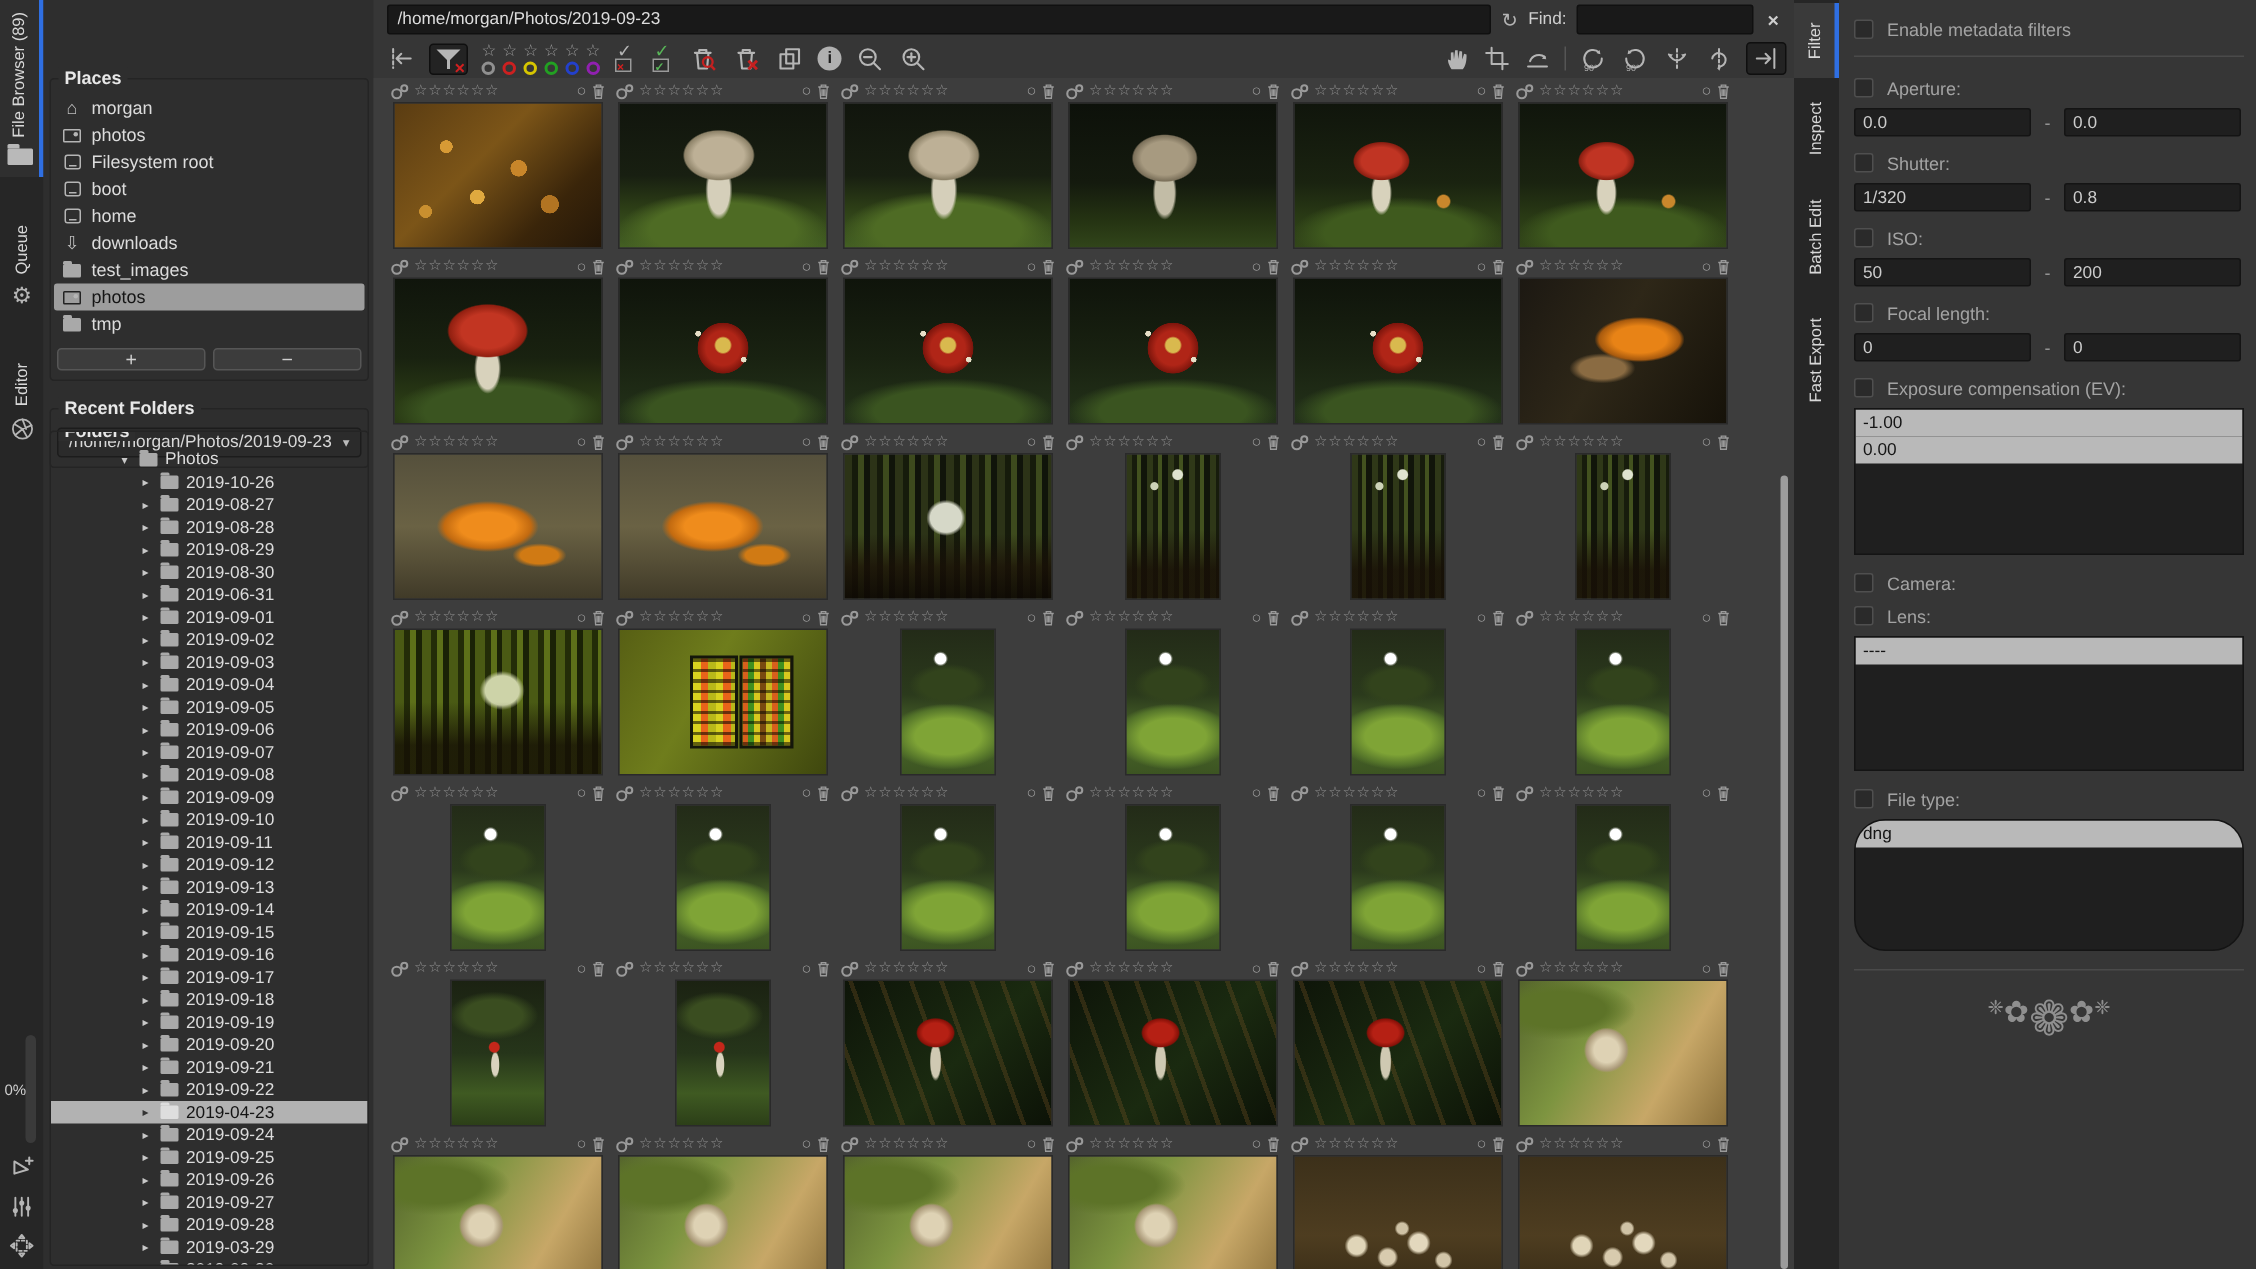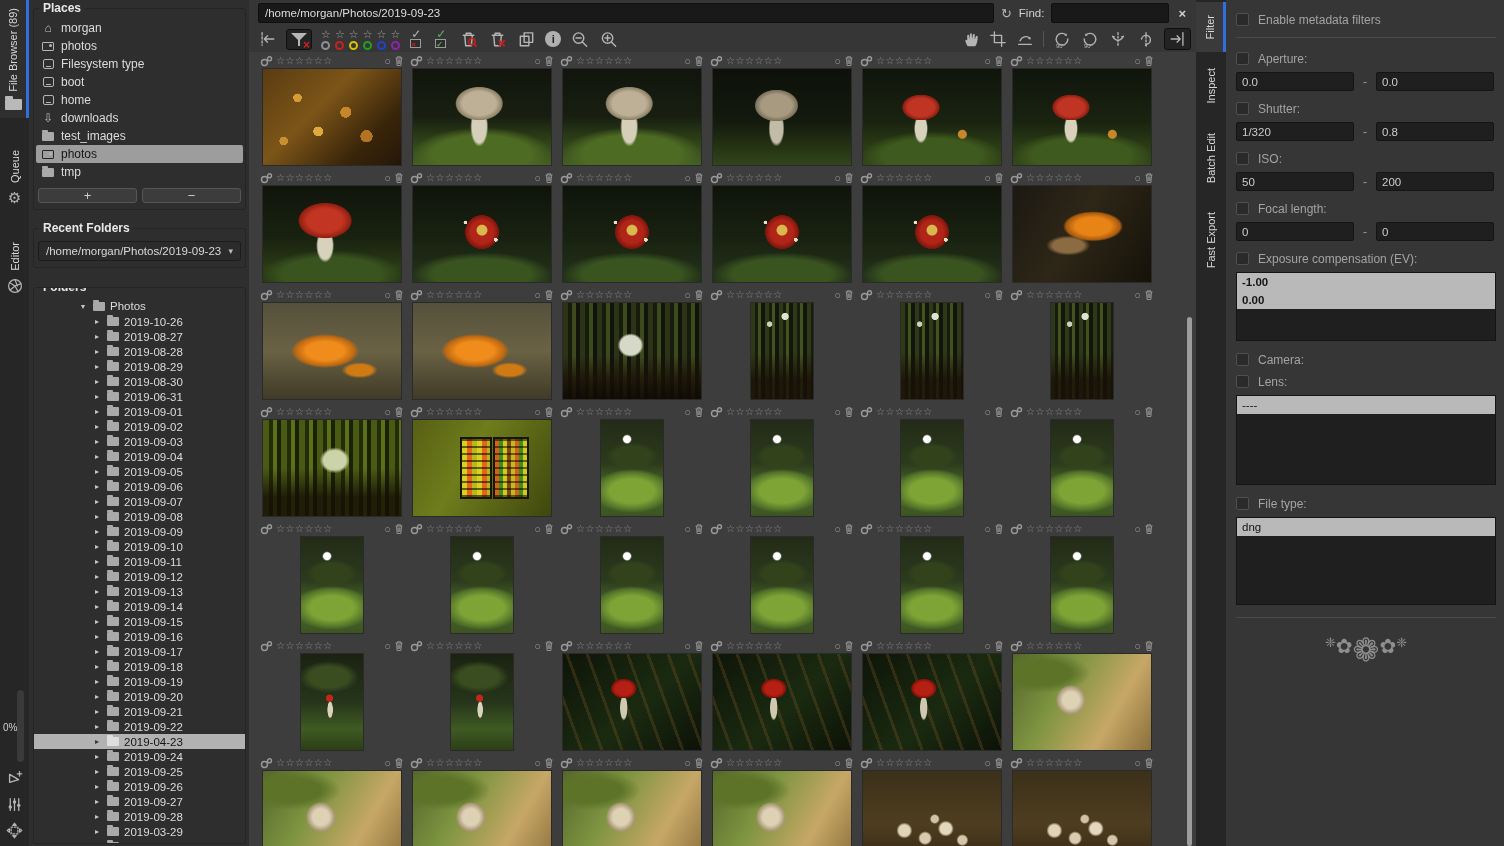--- a/index.html
+++ b/index.html
@@ -17,21 +17,21 @@
   .gear-glyph { font-size:15px; color:#b5b5b5; line-height:1; }
   .prog-track { position:absolute; left:28px; top:0; width:7px; height:246px; background:#3a3a3a; border-radius:4px; }
   .prog-wrap { position:absolute; left:0; top:600px; width:29px; height:246px; }
   .prog-label { position:absolute; left:3px; top:122px; font-size:10px; color:#cfcfcf; }
   .blicon { position:absolute; left:4px; width:21px; height:21px; display:flex; align-items:center; justify-content:center; }
 
   
   .sidebar { position:absolute; left:29px; top:0; bottom:0; width:220px; background:#2e2e2e; padding:8px 3px 0 4px; }
   .frame { position:relative; border:1px solid #242424; border-radius:3px; }
   .flabel { position:absolute; top:-8px; left:5px; background:#2e2e2e; padding:0 4px; font-weight:bold; font-size:12px; color:#e8e8e8; }
-  .places-frame { padding:10px 2px 4px; }
+  .places-frame { padding:10px 2px 4px;margin-top:44px; }
   .place-item { display:flex; align-items:center; gap:6px; height:18px; padding:0 5px; font-size:12px; color:#dcdcdc; border-radius:2px; }
   .place-item.selected { background:#9d9d9d; color:#151515; }
   .picon { width:14px; display:inline-flex; justify-content:center; align-items:center; font-size:12px; color:#bdbdbd; flex:none; }
   .place-item.selected .picon { color:#222; }
   .i-image { width:12px; height:9px; border:1px solid #b5b5b5; border-radius:1px; position:relative; }
   .i-image::before { content:""; position:absolute; right:1px; top:1px; width:3px; height:3px; background:#b5b5b5; border-radius:50%; }
   .place-item.selected .i-image, .place-item.selected .i-drive { border-color:#222; }
   .i-drive { width:11px; height:10px; border:1px solid #b5b5b5; border-radius:2px; position:relative; }
   .i-drive::before { content:""; position:absolute; left:2px; bottom:1px; width:5px; height:1px; background:#b5b5b5; }
   .i-folder { width:12px; height:9px; background:#a9a9a9; border-radius:1px; position:relative; }
@@ -132,21 +132,21 @@
   .cbrow { display:flex; align-items:center; gap:9px; height:17px; margin:3px 0 5px; color:#a3a3a3; font-size:12px; }
   .cb { width:13px; height:13px; background:#2a2a2a; border:1px solid #4f4f4f; border-radius:2px; flex:none; }
   .hr { border-top:1px solid #4a4a4a; margin:9px 0 12px; }
   .rangerow { display:flex; align-items:center; gap:9px; margin:1px 0 9px; }
   .rinput { width:118px; height:19px; background:#1f1f1f; border:1px solid #141414; border-radius:2px; color:#ccc;
             font-family:"Liberation Sans",sans-serif; font-size:11.5px; padding:0 5px; outline:none; }
   .dash { color:#999; }
   .listbox { background:#1f1f1f; border:1px solid #141414; margin:1px 0 10px; overflow:hidden; }
   .lopt { height:18px; line-height:18px; padding:0 5px; font-size:11.5px; color:#ccc; }
   .lopt.selected { background:#b9b9b9; color:#151515; }
-  .lb-ev { height:69px;font-weight:bold; } .lb-cam { height:93px; } .lb-lens { height:90px; } .lb-ft { height:88px; }
+  .lb-ev { height:98px; } .lb-cam { height:93px; } .lb-lens { height:90px; } .lb-ft { height:88px;border-radius:21px; }
   .ornament { text-align:center; color:#8f8f8f; margin-top:16px; line-height:1; }
   .ornament span { display:inline-block; vertical-align:middle; }
   .orn-s { font-size:13px; transform:translateY(-8px); }
   .orn-m { font-size:20px; transform:translateY(-4px); }
   .orn-l { font-size:32px; }
 </style>
 </head>
 <body>
 
 <div class="app">
@@ -204,21 +204,21 @@
           <div class="place-item">
             <span class="picon">
               <span class="i-image"></span>
             </span>
             <span>photos</span>
           </div>
           <div class="place-item">
             <span class="picon">
               <span class="i-drive"></span>
             </span>
-            <span>Filesystem type</span>
+            <span>Filesystem root</span>
           </div>
           <div class="place-item">
             <span class="picon">
               <span class="i-drive"></span>
             </span>
             <span>boot</span>
           </div>
           <div class="place-item">
             <span class="picon">
               <span class="i-drive"></span>

